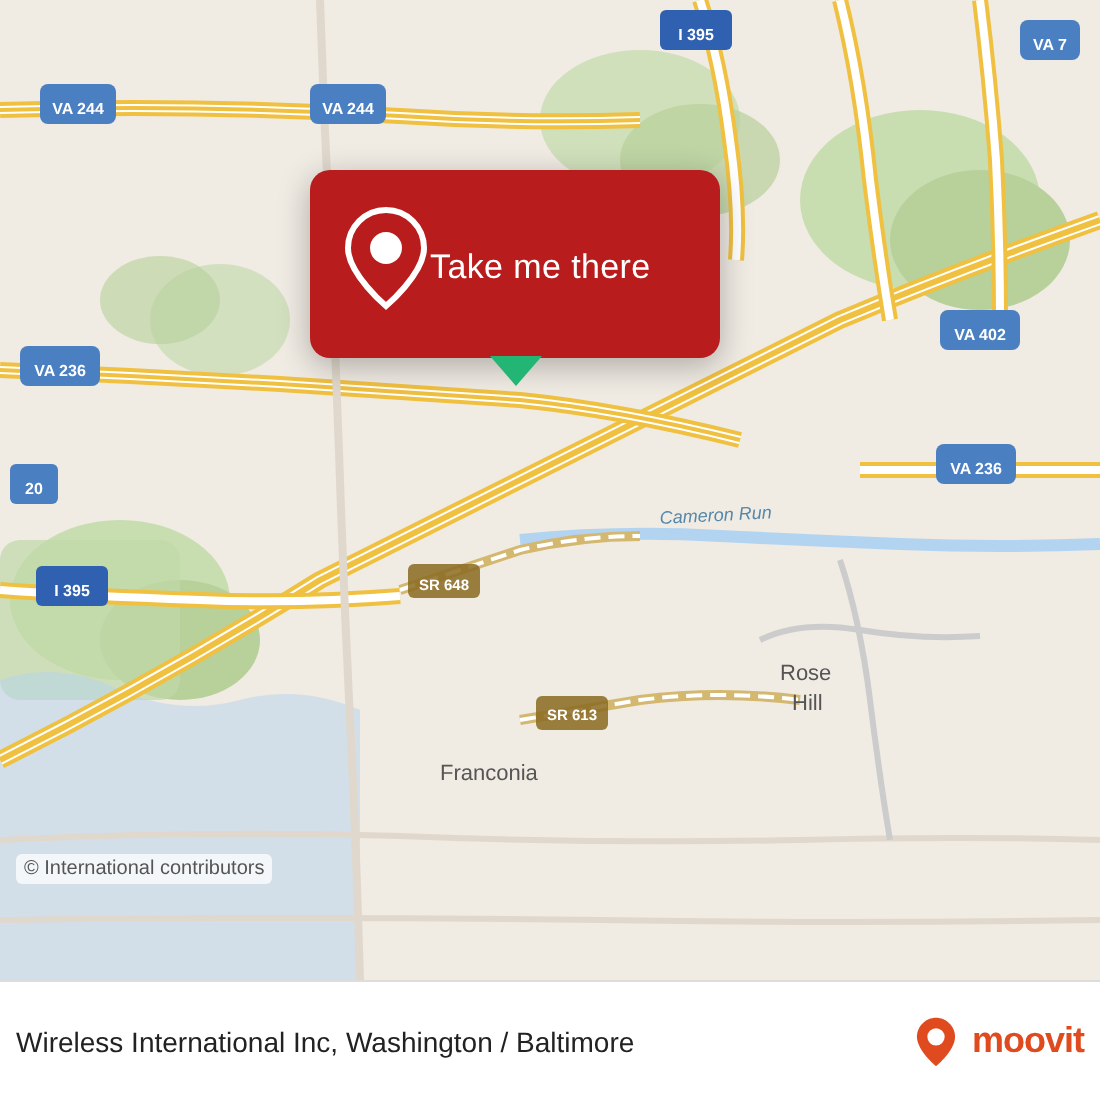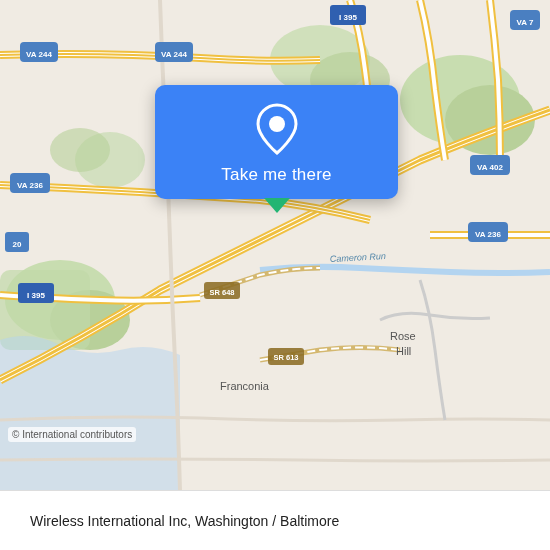--- a/index.html
+++ b/index.html
@@ -25,26 +25,26 @@
       height: 100%;
       position: absolute;
       top: 0; left: 0;
     }
 
     
     #popup-card {
       position: absolute;
       top: 85px;
       left: 155px;
-      width: 243px;
-      background: #3b82f6;
+      width: 205px;
+      background: #b91c1c;
       border-radius: 10px;
       padding: 18px 16px 14px 16px;
       display: flex;
-      flex-direction: column;
+      flex-direction: row;
       align-items: center;
       box-shadow: 0 4px 16px rgba(0,0,0,0.28);
       cursor: pointer;
       z-index: 10;
     }
 
     #popup-card::after {
       content: '';
       position: absolute;
       bottom: -14px;
@@ -65,21 +65,21 @@
       text-align: center;
     }
 
     
     #bottom-bar {
       width: 550px;
       height: 60px;
       background: #fff;
       display: flex;
       align-items: center;
-      padding: 0 30px;
+      padding: 0 8px;
       border-top: 1px solid #ddd;
       position: relative;
     }
 
     #attribution {
       font-size: 10px;
       color: #555;
       position: absolute;
       bottom: 48px;
       left: 8px;
@@ -226,13 +226,21 @@
     <svg width="44" height="52" viewBox="0 0 44 52" style="margin-bottom:10px;">
       <path d="M22 2 C11.5 2 3 10.5 3 21 C3 34 22 50 22 50 C22 50 41 34 41 21 C41 10.5 32.5 2 22 2 Z" fill="none" stroke="white" stroke-width="3"></path>
       <circle cx="22" cy="21" r="8" fill="white"></circle>
     </svg>
     <span id="popup-label">Take me there</span>
   </div>
 </div>
 
 <div id="bottom-bar">
   <span id="place-name">Wireless International Inc, Washington / Baltimore</span>
+  <div id="moovit-logo">
+
+    <svg id="moovit-pin" viewBox="0 0 26 30" xmlns="http://www.w3.org/2000/svg">
+      <path d="M13 1 C7 1 2 6 2 12 C2 20 13 29 13 29 C13 29 24 20 24 12 C24 6 19 1 13 1 Z" fill="#e04a1f"></path>
+      <circle cx="13" cy="12" r="5" fill="white"></circle>
+    </svg>
+    <span id="moovit-text">moovit</span>
+  </div>
 </div>
 
 </body></html>

